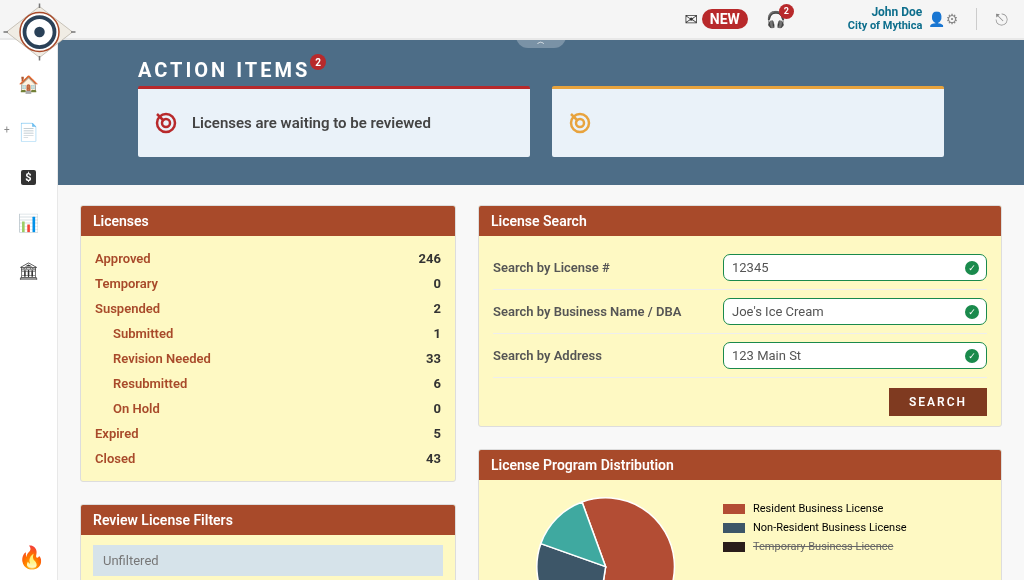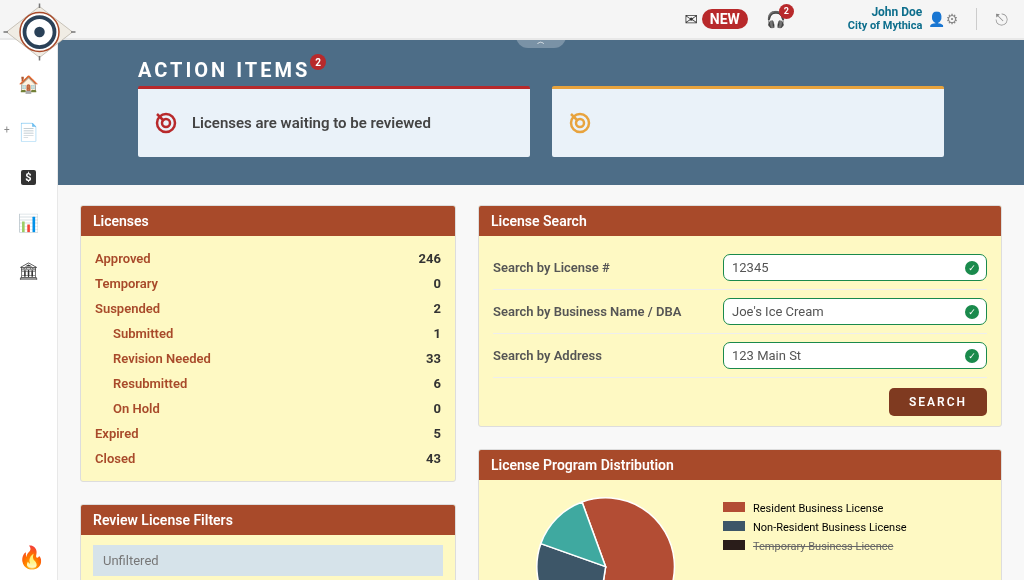--- a/index.html
+++ b/index.html
@@ -58,28 +58,28 @@
 .lic-row.sub { padding-left:18px; color:#a84a2a;}
 .lic-row .val { color:#333; font-weight:700;}
 
 .search-row { display:flex; align-items:center; padding:8px 0; border-bottom:1px solid #eee;}
 .search-row:last-of-type { border-bottom:none;}
 .search-label { width:230px; color:#555; font-size:13px; font-weight:600;}
 .search-input-wrap { flex:1; position:relative;}
 .search-input { width:100%; border:1.5px solid #1a8a4c; border-radius:7px; padding:5px 28px 5px 8px; font-size:13px; color:#555; outline:none;}
 .check { position:absolute; right:8px; top:50%; transform:translateY(-50%); width:14px; height:14px; background:#1a8a4c; border-radius:50%; display:flex; align-items:center; justify-content:center; color:#fff; font-size:9px;}
 .search-btn-row { text-align:right; margin-top:10px;}
-.search-btn { background:#7f3a20; color:#fff; border:none; padding:7px 20px; font-size:12px; font-weight:600; letter-spacing:2px; border-radius:5px; cursor:pointer;}
+.search-btn { background:#7f3a20; color:#fff; border:none; padding:7px 20px; font-size:12px; font-weight:600; letter-spacing:2px; border-radius:0; cursor:pointer;}
 
 .filter-body { padding:10px 12px;}
 .filter-item { background:#d6e3ea; color:#777; font-size:13px; padding:8px 10px;}
 
 .pie-wrap { display:flex; padding:14px; gap:20px;}
 .legend { font-size:11px; display:flex; flex-direction:column; gap:6px; padding-top:8px;}
-.legend-item { display:flex; gap:8px;}
+.legend-item { display:flex; align-items:center; gap:8px;}
 .legend-sw { width:22px; height:10px;}
 .legend-text.struck { text-decoration: line-through; color:#666;}
 </style>
 </head>
 <body>
 
 <div class="logo">
   <svg viewBox="0 0 100 80">
     <polygon points="6,40 50,6 94,40 50,74" fill="#f0ece4" stroke="#b8b2a6" stroke-width="1"></polygon>
     <circle cx="50" cy="40" r="26" fill="#fff" stroke="#a84a2a" stroke-width="2"></circle>

